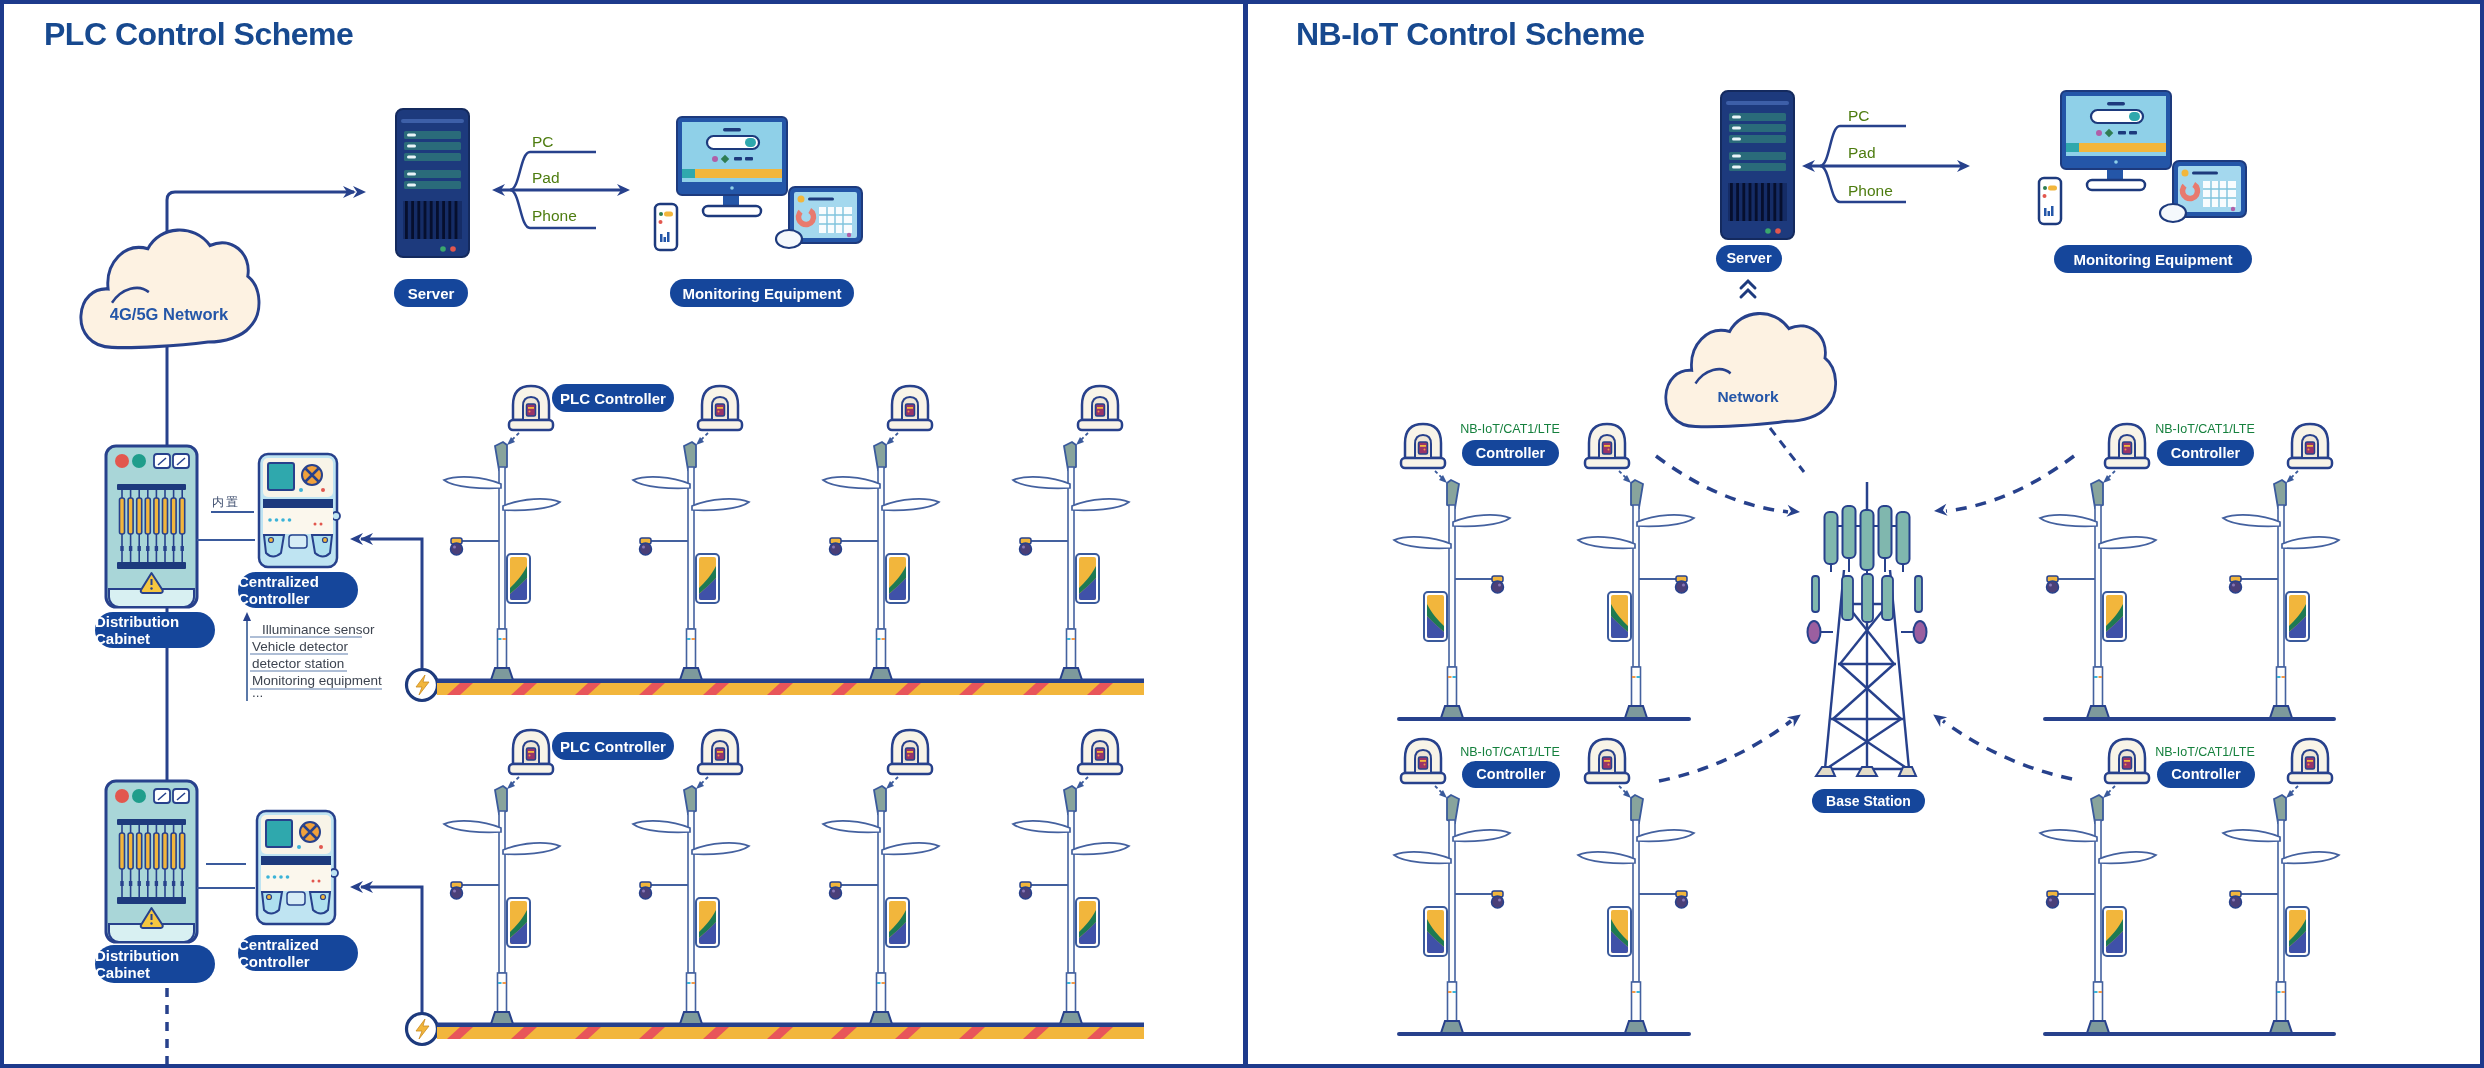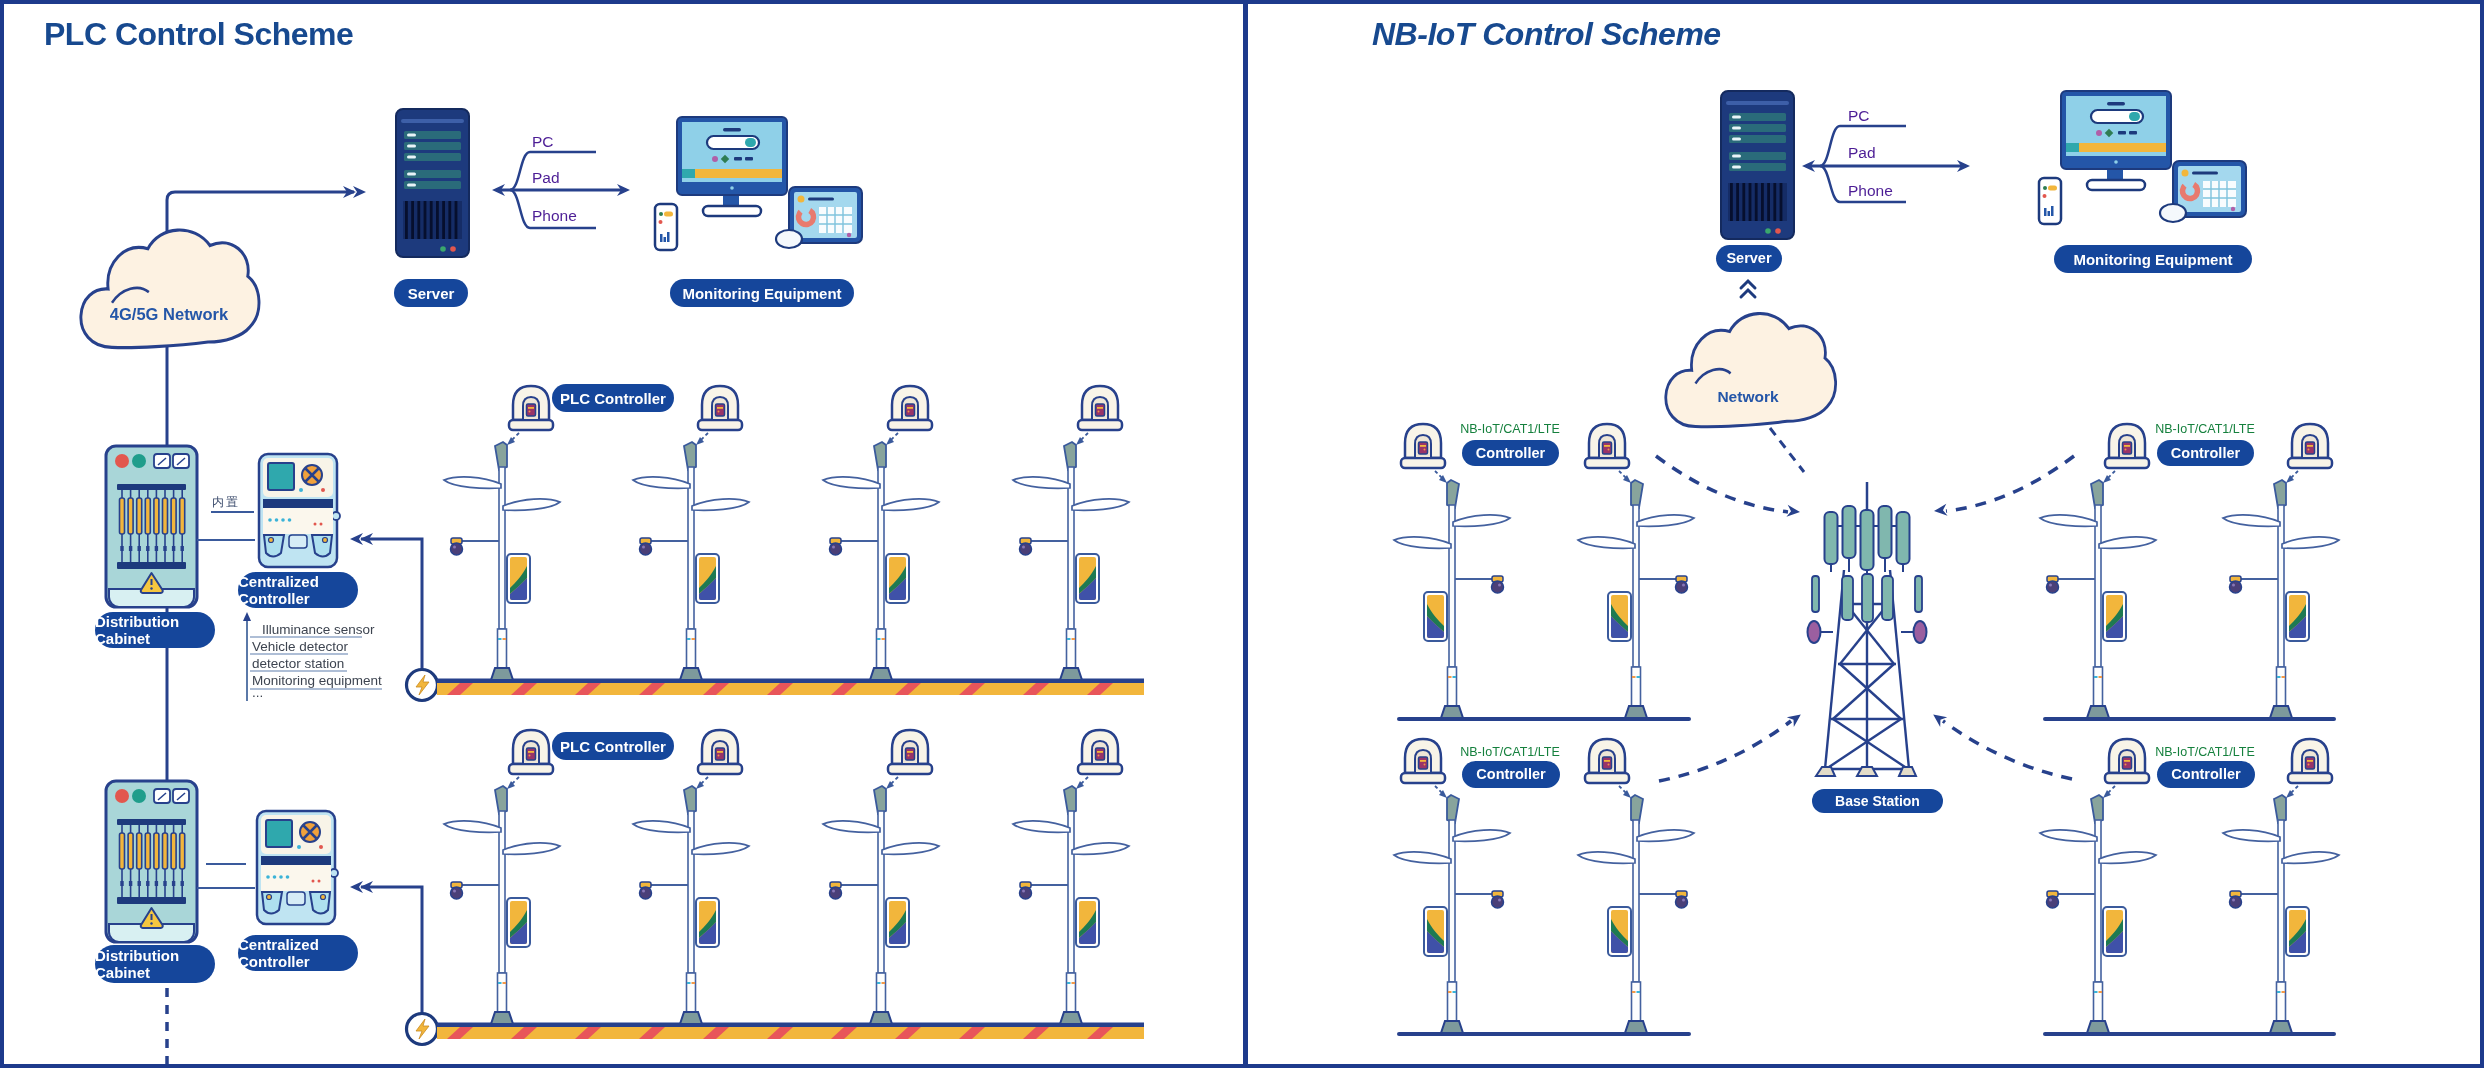--- a/index.html
+++ b/index.html
@@ -5,21 +5,21 @@
   html,body{margin:0;padding:0;background:#fff;}
   .stage{position:relative;width:2484px;height:1068px;background:#fff;
          border:4px solid #1d3a8c;box-sizing:border-box;overflow:hidden;
          font-family:"Liberation Sans",sans-serif;}
   #art{position:absolute;left:0;top:0;}
   .lbl{position:absolute;white-space:nowrap;}
   .title{font-size:32px;font-weight:800;color:#17498f;letter-spacing:-.5px;text-align:center;}
   .pill{position:absolute;background:#15469b;color:#fff;border-radius:999px;
         display:flex;align-items:center;justify-content:center;text-align:left;
         font-weight:600;font-size:15px;line-height:17px;white-space:normal;}
-  .gray{font-size:15.5px;color:#4c1d95;}
+  .gray{font-size:15.5px;color:#4d7c0f;}
   .cloudtxt{position:absolute;text-align:center;color:#2456a8;font-weight:600;}
   .tinytype{font-size:12.5px;color:#15803d;text-align:center;position:absolute;}
   .periph{font-size:13.5px;color:#3d4450;position:absolute;}
   .builtin{font-size:12px;color:#3a4a6b;letter-spacing:2px;position:absolute;}
 </style>
 </head>
 <body>
 
 <div class="stage">
 
@@ -413,21 +413,21 @@
         <use href="#dome" transform="translate(2284,418)"></use>
         <rect x="2039" y="1028" width="293" height="4" rx="2" fill="#27418c"></rect>
         <use href="#pole" transform="translate(2094,791)"></use>
         <use href="#dome" transform="translate(2101,733)"></use>
         <use href="#pole" transform="translate(2277,791)"></use>
         <use href="#dome" transform="translate(2284,733)"></use>
       </g>
 </svg>
 
 <div class="lbl title" style="left:40px;top:12px;">PLC Control Scheme</div>
-<div class="lbl title" style="left:1368px;top:12px;font-style:italic;">NB-IoT Control Scheme</div>
+<div class="lbl title" style="left:1292px;top:12px;">NB-IoT Control Scheme</div>
 
 <div class="cloudtxt" style="left:80px;top:301px;width:170px;font-size:16.5px;">4G/5G Network</div>
 <div class="cloudtxt" style="left:1662px;top:384px;width:164px;font-size:15.5px;">Network</div>
 
 <div class="pill" style="left:390px;top:275px;width:74px;height:28px;">Server</div>
 <div class="pill" style="left:666px;top:275px;width:184px;height:28px;">Monitoring Equipment</div>
 
 <div class="lbl gray" style="left:528px;top:129px;">PC</div>
 <div class="lbl gray" style="left:528px;top:165px;">Pad</div>
 <div class="lbl gray" style="left:528px;top:203px;">Phone</div>
@@ -458,15 +458,15 @@
 <div class="tinytype" style="left:1456px;top:418px;width:100px;">NB-IoT/CAT1/LTE</div>
 <div class="tinytype" style="left:2151px;top:418px;width:100px;">NB-IoT/CAT1/LTE</div>
 <div class="tinytype" style="left:1456px;top:741px;width:100px;">NB-IoT/CAT1/LTE</div>
 <div class="tinytype" style="left:2151px;top:741px;width:100px;">NB-IoT/CAT1/LTE</div>
 
 <div class="pill" style="left:1458px;top:436px;width:97px;height:26px;font-size:14.5px;">Controller</div>
 <div class="pill" style="left:2153px;top:436px;width:97px;height:26px;font-size:14.5px;">Controller</div>
 <div class="pill" style="left:1458px;top:757px;width:98px;height:27px;font-size:14.5px;">Controller</div>
 <div class="pill" style="left:2153px;top:757px;width:98px;height:27px;font-size:14.5px;">Controller</div>
 
-<div class="pill" style="left:1808px;top:785px;width:131px;height:24px;font-size:14px;">Base Station</div>
+<div class="pill" style="left:1808px;top:785px;width:113px;height:24px;font-size:14px;">Base Station</div>
 
 </div>
 
 </body></html>

